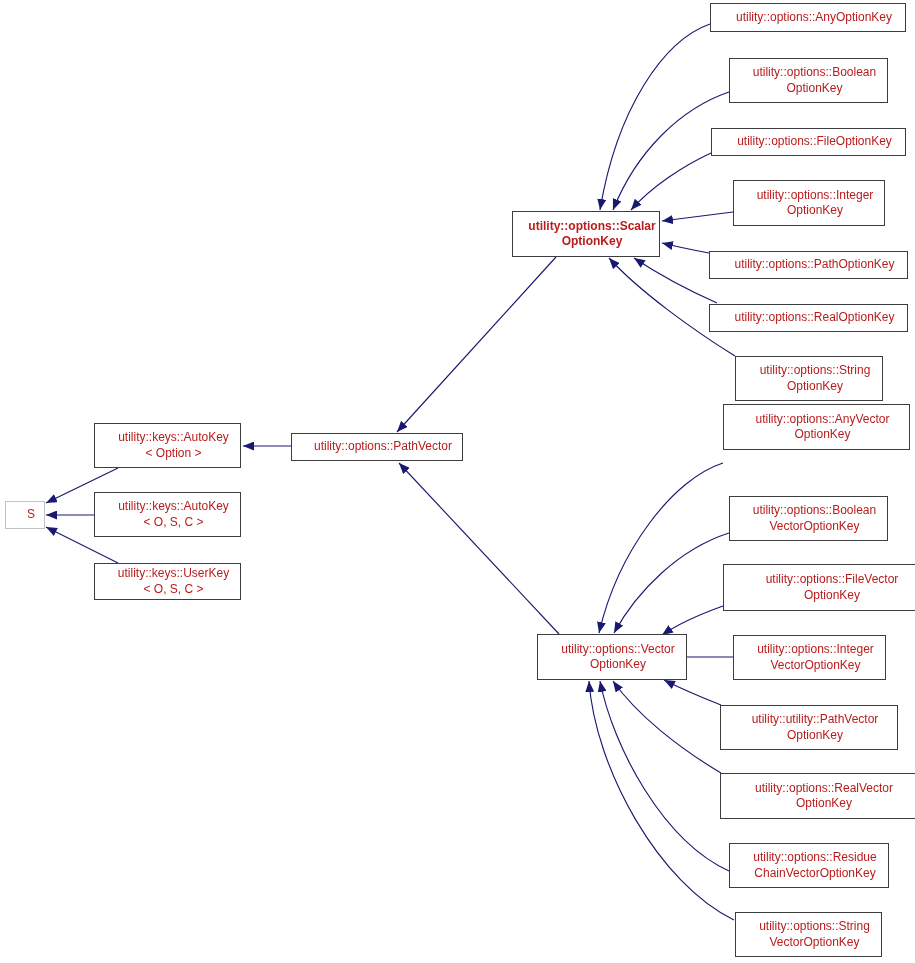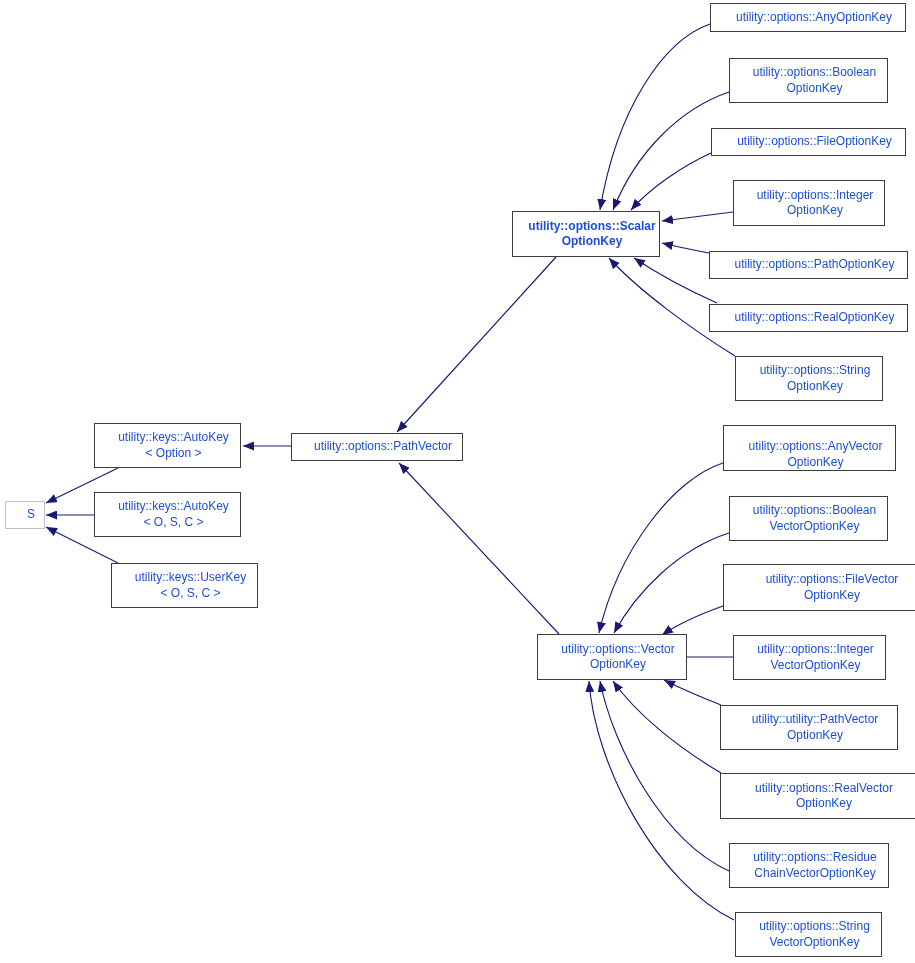--- a/index.html
+++ b/index.html
@@ -25,21 +25,21 @@
   .node {
     position: absolute;
     box-sizing: border-box;
     background: #ffffff;
     border: 1px solid #3d3d3d;
     display: flex;
     flex-direction: column;
     align-items: center;
     justify-content: center;
     text-align: center;
-    color: #1d4ed8;
+    color: #b91c1c;
     font-size: 12px;
     line-height: 15.5px;
     white-space: nowrap;
     cursor: pointer;
     padding-left: 12px;
   }
   .node.gray {
     border-color: #c2c2c2;
     cursor: default;
   }
@@ -84,21 +84,21 @@
         <span>S</span>
       </div>
       <div class="node" style="left: 94px; top: 423px; width: 147px; height: 45px;">
         <span>utility::keys::AutoKey</span>
         <span>&lt; Option &gt;</span>
       </div>
       <div class="node" style="left: 94px; top: 492px; width: 147px; height: 45px;">
         <span>utility::keys::AutoKey</span>
         <span>&lt; O, S, C &gt;</span>
       </div>
-      <div class="node" style="left: 94px; top: 563px; width: 147px; height: 45px; margin-left: 17px;">
+      <div class="node" style="left: 94px; top: 563px; width: 147px; height: 37px;">
         <span>utility::keys::UserKey</span>
         <span>&lt; O, S, C &gt;</span>
       </div>
       <div class="node" style="left: 291px; top: 433px; width: 172px; height: 28px;">
         <span>utility::options::PathVector</span>
       </div>
       <div class="node" style="left: 512px; top: 211px; width: 148px; height: 46px; font-weight: bold;">
         <span>utility::options::Scalar</span>
         <span>OptionKey</span>
       </div>
@@ -123,21 +123,21 @@
       <div class="node" style="left: 709px; top: 251px; width: 199px; height: 28px;">
         <span>utility::options::PathOptionKey</span>
       </div>
       <div class="node" style="left: 709px; top: 304px; width: 199px; height: 28px;">
         <span>utility::options::RealOptionKey</span>
       </div>
       <div class="node" style="left: 735px; top: 356px; width: 148px; height: 45px;">
         <span>utility::options::String</span>
         <span>OptionKey</span>
       </div>
-      <div class="node" style="left: 723px; top: 425px; width: 173px; height: 46px; justify-content: flex-end;">
+      <div class="node" style="left: 723px; top: 404px; width: 187px; height: 46px;">
         <span>utility::options::AnyVector</span>
         <span>OptionKey</span>
       </div>
       <div class="node" style="left: 729px; top: 496px; width: 159px; height: 45px;">
         <span>utility::options::Boolean</span>
         <span>VectorOptionKey</span>
       </div>
       <div class="node" style="left: 723px; top: 564px; width: 206px; height: 47px;">
         <span>utility::options::FileVector</span>
         <span>OptionKey</span>

